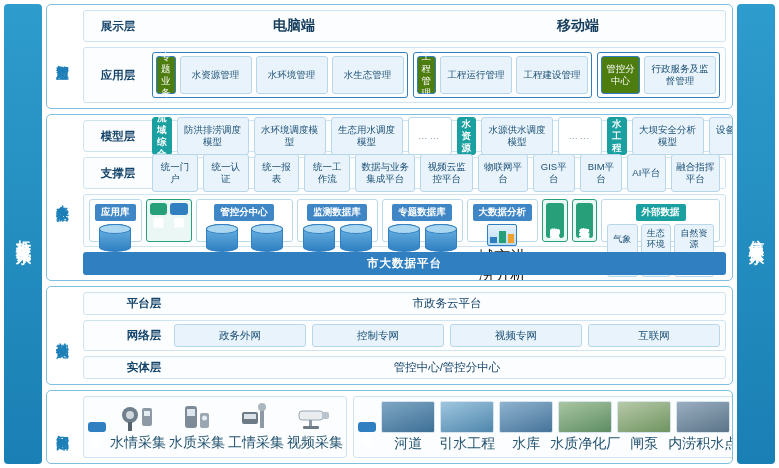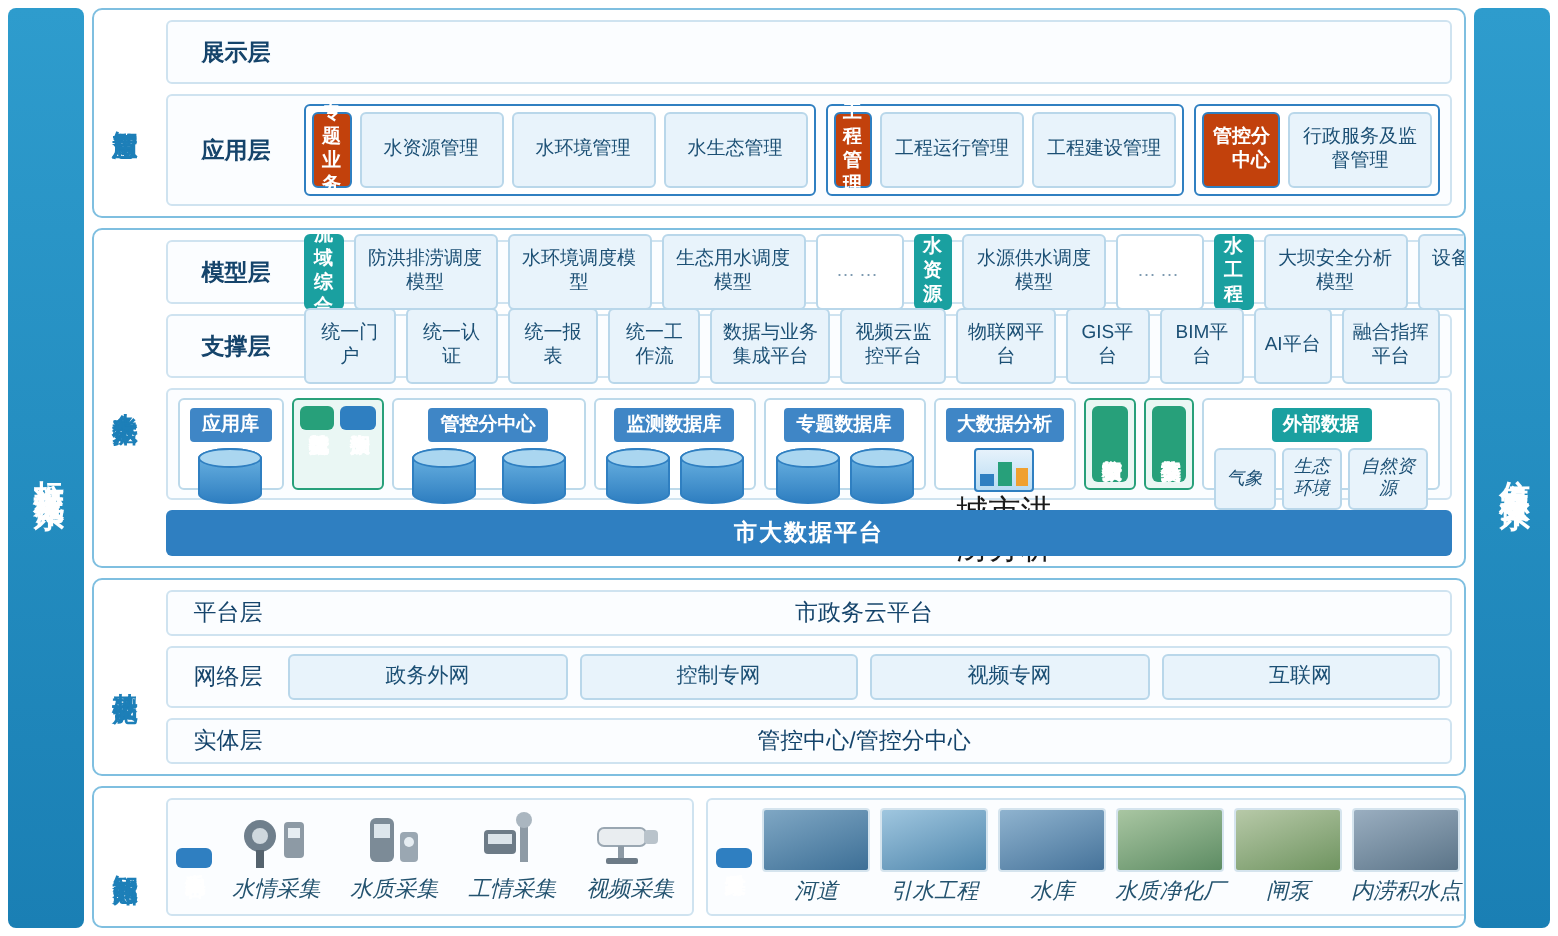--- a/index.html
+++ b/index.html
@@ -48,21 +48,21 @@
     font-size:11.5px;color:#15446b;font-weight:bold;padding:2px 4px;
   }
   .row-items{display:flex;align-items:center;gap:5px;flex:1 1 auto;flex-wrap:nowrap;min-width:0;}
 
   .chip{
     border:1px solid #b9d7ea;background:#fff;border-radius:3px;
     font-size:9.5px;color:#1b4f74;text-align:center;
     padding:3px 4px;line-height:1.25;white-space:pre-line;
     display:flex;align-items:center;justify-content:center;
   }
-  .chip.solid{background:#c2410c;border-color:#2f7fc1;color:#fff;font-weight:bold;text-align:right;}
+  .chip.solid{background:#4d7c0f;border-color:#2f7fc1;color:#fff;font-weight:normal;}
   .chip.lightblue{background:#e8f3fb;}
   .chip.teal{background:#1aa0a0;border-color:#1aa0a0;color:#fff;font-weight:bold;}
   .chip.wide{min-width:62px;}
   .chip.tall{height:30px;}
   .chip.dots{letter-spacing:2px;color:#7d9ab0;min-width:34px;}
 
   
   .display-row .center-labels{display:flex;flex:1 1 auto;justify-content:space-around;align-items:center;}
   .display-row .center-labels span{font-size:14px;font-weight:bold;color:#143c5c;}
 
@@ -93,46 +93,46 @@
     border-radius:50%;background:#aad6f0;border:1px solid #2f7fc1;
   }
   .cyl .cap-txt{font-size:8px;color:#2a5f83;white-space:nowrap;}
   .vert-label{
     writing-mode:vertical-rl;text-orientation:upright;font-size:10px;color:#fff;
     background:#1aa0a0;border-radius:3px;padding:6px 3px;line-height:1.15;font-weight:bold;
     display:flex;align-items:center;justify-content:center;text-align:center;
   }
   .vert-label.green{background:#27a07a;}
   .vert-label.blue{background:#2f7fc1;}
-  .ext-grid{display:grid;grid-template-columns:repeat(3,1fr);gap:3px;font-style:italic;}
+  .ext-grid{display:grid;grid-template-columns:repeat(3,1fr);gap:3px;}
   .ext-grid .chip{font-size:9px;padding:3px 2px;}
   .platform-bar{
     background:#2f7fc1;color:#fff;text-align:center;font-size:11.5px;font-weight:bold;
     border-radius:3px;padding:4px;letter-spacing:1px;
   }
 
   
   .infra-row{display:flex;align-items:center;gap:5px;border:1px solid #cfe3f0;border-radius:3px;background:#fbfdff;padding:3px 5px;}
-  .infra-label{flex:0 0 50px;text-align:center;font-size:11.5px;color:#15446b;font-weight:normal;}
+  .infra-label{flex:0 0 50px;text-align:center;font-size:11.5px;color:#15446b;font-weight:bold;margin-left:30px;}
   .infra-center{flex:1 1 auto;text-align:center;font-size:11.5px;color:#15446b;}
   .infra-items{display:flex;gap:6px;flex:1 1 auto;}
   .infra-items .chip{flex:1 1 0;font-size:10.5px;padding:4px;}
 
   
   .perc{display:flex;gap:6px;align-items:stretch;}
   .perc-box{border:1px solid #cfe3f0;border-radius:3px;background:#fbfdff;padding:4px;display:flex;align-items:center;gap:5px;}
   .perc-tag{
     writing-mode:vertical-rl;text-orientation:upright;background:#2f7fc1;color:#fff;
     font-size:10.5px;font-weight:bold;border-radius:3px;padding:5px 3px;line-height:1.15;
     display:flex;align-items:center;justify-content:center;
   }
   .thumbs{display:flex;gap:5px;}
   .thumb{display:flex;flex-direction:column;align-items:center;gap:2px;width:54px;}
   .thumb .pic{width:52px;height:30px;border-radius:2px;border:1px solid #d5e4ee;}
-  .thumb .cap{font-size:11px;color:#24536f;white-space:nowrap;font-style:italic;}
+  .thumb .cap{font-size:14px;color:#24536f;white-space:nowrap;}
   .ic{width:52px;height:30px;display:flex;align-items:center;justify-content:center;}
 
   .p1{background:linear-gradient(160deg,#7fa7c4,#3d6f96);}
   .p2{background:linear-gradient(160deg,#9fc6df,#4f86ac);}
   .p3{background:linear-gradient(160deg,#a9c6a2,#5d8c63);}
   .p4{background:linear-gradient(160deg,#8fb3cf,#46739a);}
   .p5{background:linear-gradient(160deg,#b7c9a8,#6f9460);}
   .p6{background:linear-gradient(160deg,#9aaec0,#5b7488);}
 </style>
 </head>
@@ -143,20 +143,24 @@
   <div class="pillar left">标准规范体系</div>
 
   <div class="center">
 
     <div class="section" style="flex:0 0 auto;">
       <div class="sec-title">智慧应用</div>
       <div class="sec-body">
 
         <div class="row display-row">
           <div class="row-label">展示层</div>
+          <div class="center-labels">
+            <span>电脑端</span>
+            <span>移动端</span>
+          </div>
         </div>
 
         <div class="row">
           <div class="row-label">应用层</div>
           <div class="row-items">
 
             <div class="group sel">
               <div class="chip solid tall">专题业务</div>
               <div class="chip lightblue tall wide">水资源管理</div>
               <div class="chip lightblue tall wide">水环境管理</div>

